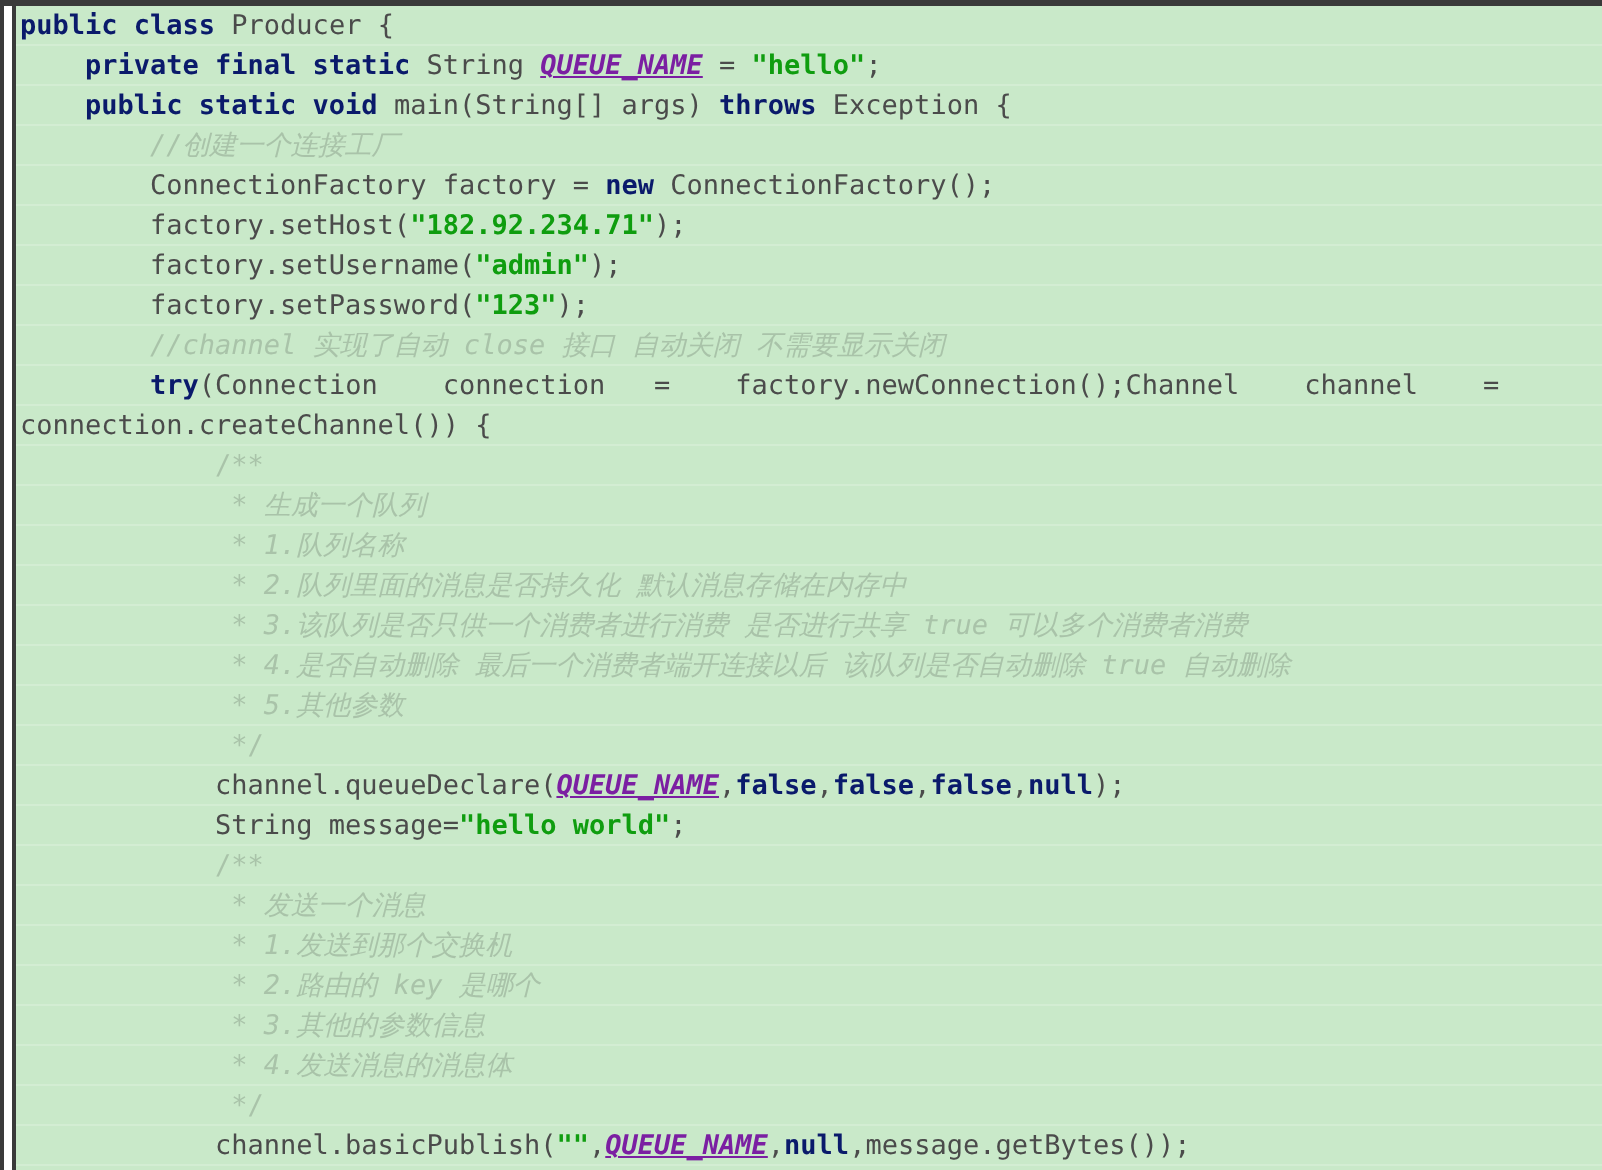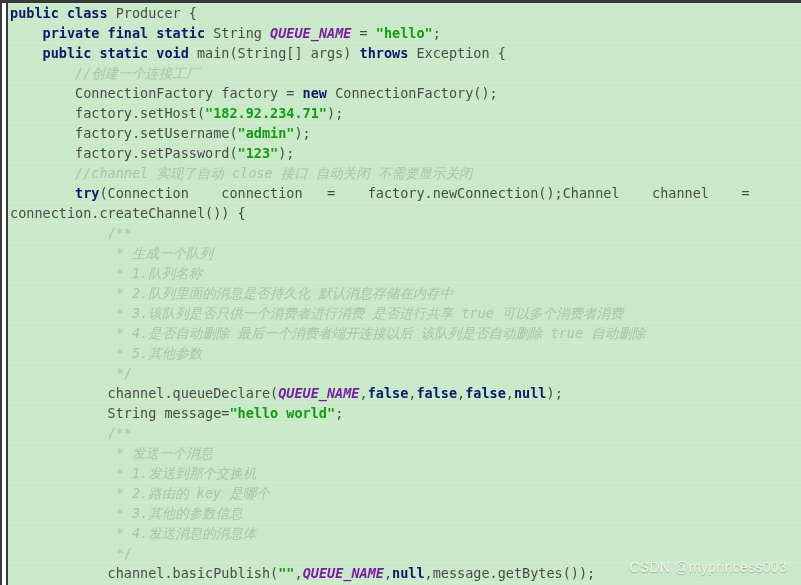--- a/index.html
+++ b/index.html
@@ -64,21 +64,21 @@
     white-space: pre;
     box-sizing: border-box;
     border-bottom: 1px solid #d3edd3;
     padding-left: 2px;
   }
   
   .kw   { color: #0a1a6b; font-weight: bold; }          
   .pln  { color: #4b4b4b; }                              
   .str  { color: #0f9d0f; font-weight: bold; }           
   .sfld { color: #7b1fa2; font-weight: bold; font-style: italic;
-          }                  
+          text-decoration: underline; }                  
   .cmt  { color: #a9c3a9; font-style: italic; text-align: right; }          
   .cmtm { color: #a9c3a9; font-style: normal; }          
   
   .watermark {
     position: absolute;
     right: 14px;
     bottom: 10px;
     font-family: "Liberation Sans", sans-serif;
     font-size: 14px;
     color: #eef7ee;
@@ -94,15 +94,14 @@
 
   <div class="edge-top"></div>
   <div class="edge-outer-left"></div>
   <div class="edge-gutter"></div>
   <div class="edge-inner-left"></div>
 
   <div class="code-surface">
     <div class="code-lines" id="code-lines"><div class="ln"><span class="kw">public class </span><span class="pln">Producer {</span></div><div class="ln"><span class="pln">    </span><span class="kw">private final static </span><span class="pln">String </span><span class="sfld">QUEUE_NAME</span><span class="pln"> = </span><span class="str">"hello"</span><span class="pln">;</span></div><div class="ln"><span class="pln">    </span><span class="kw">public static void </span><span class="pln">main(String[] args) </span><span class="kw">throws </span><span class="pln">Exception {</span></div><div class="ln"><span class="pln">        </span><span class="cmt">//创建一个连接工厂</span></div><div class="ln"><span class="pln">        ConnectionFactory factory = </span><span class="kw">new </span><span class="pln">ConnectionFactory();</span></div><div class="ln"><span class="pln">        factory.setHost(</span><span class="str">"182.92.234.71"</span><span class="pln">);</span></div><div class="ln"><span class="pln">        factory.setUsername(</span><span class="str">"admin"</span><span class="pln">);</span></div><div class="ln"><span class="pln">        factory.setPassword(</span><span class="str">"123"</span><span class="pln">);</span></div><div class="ln"><span class="pln">        </span><span class="cmt">//channel 实现了自动 close 接口 自动关闭 不需要显示关闭</span></div><div class="ln"><span class="pln">        </span><span class="kw">try</span><span class="pln">(Connection    connection   =    factory.newConnection();Channel    channel    =</span></div><div class="ln"><span class="pln">connection.createChannel()) {</span></div><div class="ln"><span class="pln">            </span><span class="cmtm">/**</span></div><div class="ln"><span class="pln">             </span><span class="cmt">* 生成一个队列</span></div><div class="ln"><span class="pln">             </span><span class="cmt">* 1.队列名称</span></div><div class="ln"><span class="pln">             </span><span class="cmt">* 2.队列里面的消息是否持久化 默认消息存储在内存中</span></div><div class="ln"><span class="pln">             </span><span class="cmt">* 3.该队列是否只供一个消费者进行消费 是否进行共享 true 可以多个消费者消费</span></div><div class="ln"><span class="pln">             </span><span class="cmt">* 4.是否自动删除 最后一个消费者端开连接以后 该队列是否自动删除 true 自动删除</span></div><div class="ln"><span class="pln">             </span><span class="cmt">* 5.其他参数</span></div><div class="ln"><span class="pln">             </span><span class="cmtm">*/</span></div><div class="ln"><span class="pln">            channel.queueDeclare(</span><span class="sfld">QUEUE_NAME</span><span class="pln">,</span><span class="kw">false</span><span class="pln">,</span><span class="kw">false</span><span class="pln">,</span><span class="kw">false</span><span class="pln">,</span><span class="kw">null</span><span class="pln">);</span></div><div class="ln"><span class="pln">            String message=</span><span class="str">"hello world"</span><span class="pln">;</span></div><div class="ln"><span class="pln">            </span><span class="cmtm">/**</span></div><div class="ln"><span class="pln">             </span><span class="cmt">* 发送一个消息</span></div><div class="ln"><span class="pln">             </span><span class="cmt">* 1.发送到那个交换机</span></div><div class="ln"><span class="pln">             </span><span class="cmt">* 2.路由的 key 是哪个</span></div><div class="ln"><span class="pln">             </span><span class="cmt">* 3.其他的参数信息</span></div><div class="ln"><span class="pln">             </span><span class="cmt">* 4.发送消息的消息体</span></div><div class="ln"><span class="pln">             </span><span class="cmtm">*/</span></div><div class="ln"><span class="pln">            channel.basicPublish(</span><span class="str">""</span><span class="pln">,</span><span class="sfld">QUEUE_NAME</span><span class="pln">,</span><span class="kw">null</span><span class="pln">,message.getBytes());</span></div><div class="ln"></div></div>
   </div>
 
-  <div class="watermark">CSDN @myprincess003</div>
 
 </div>
 
 </body></html>

